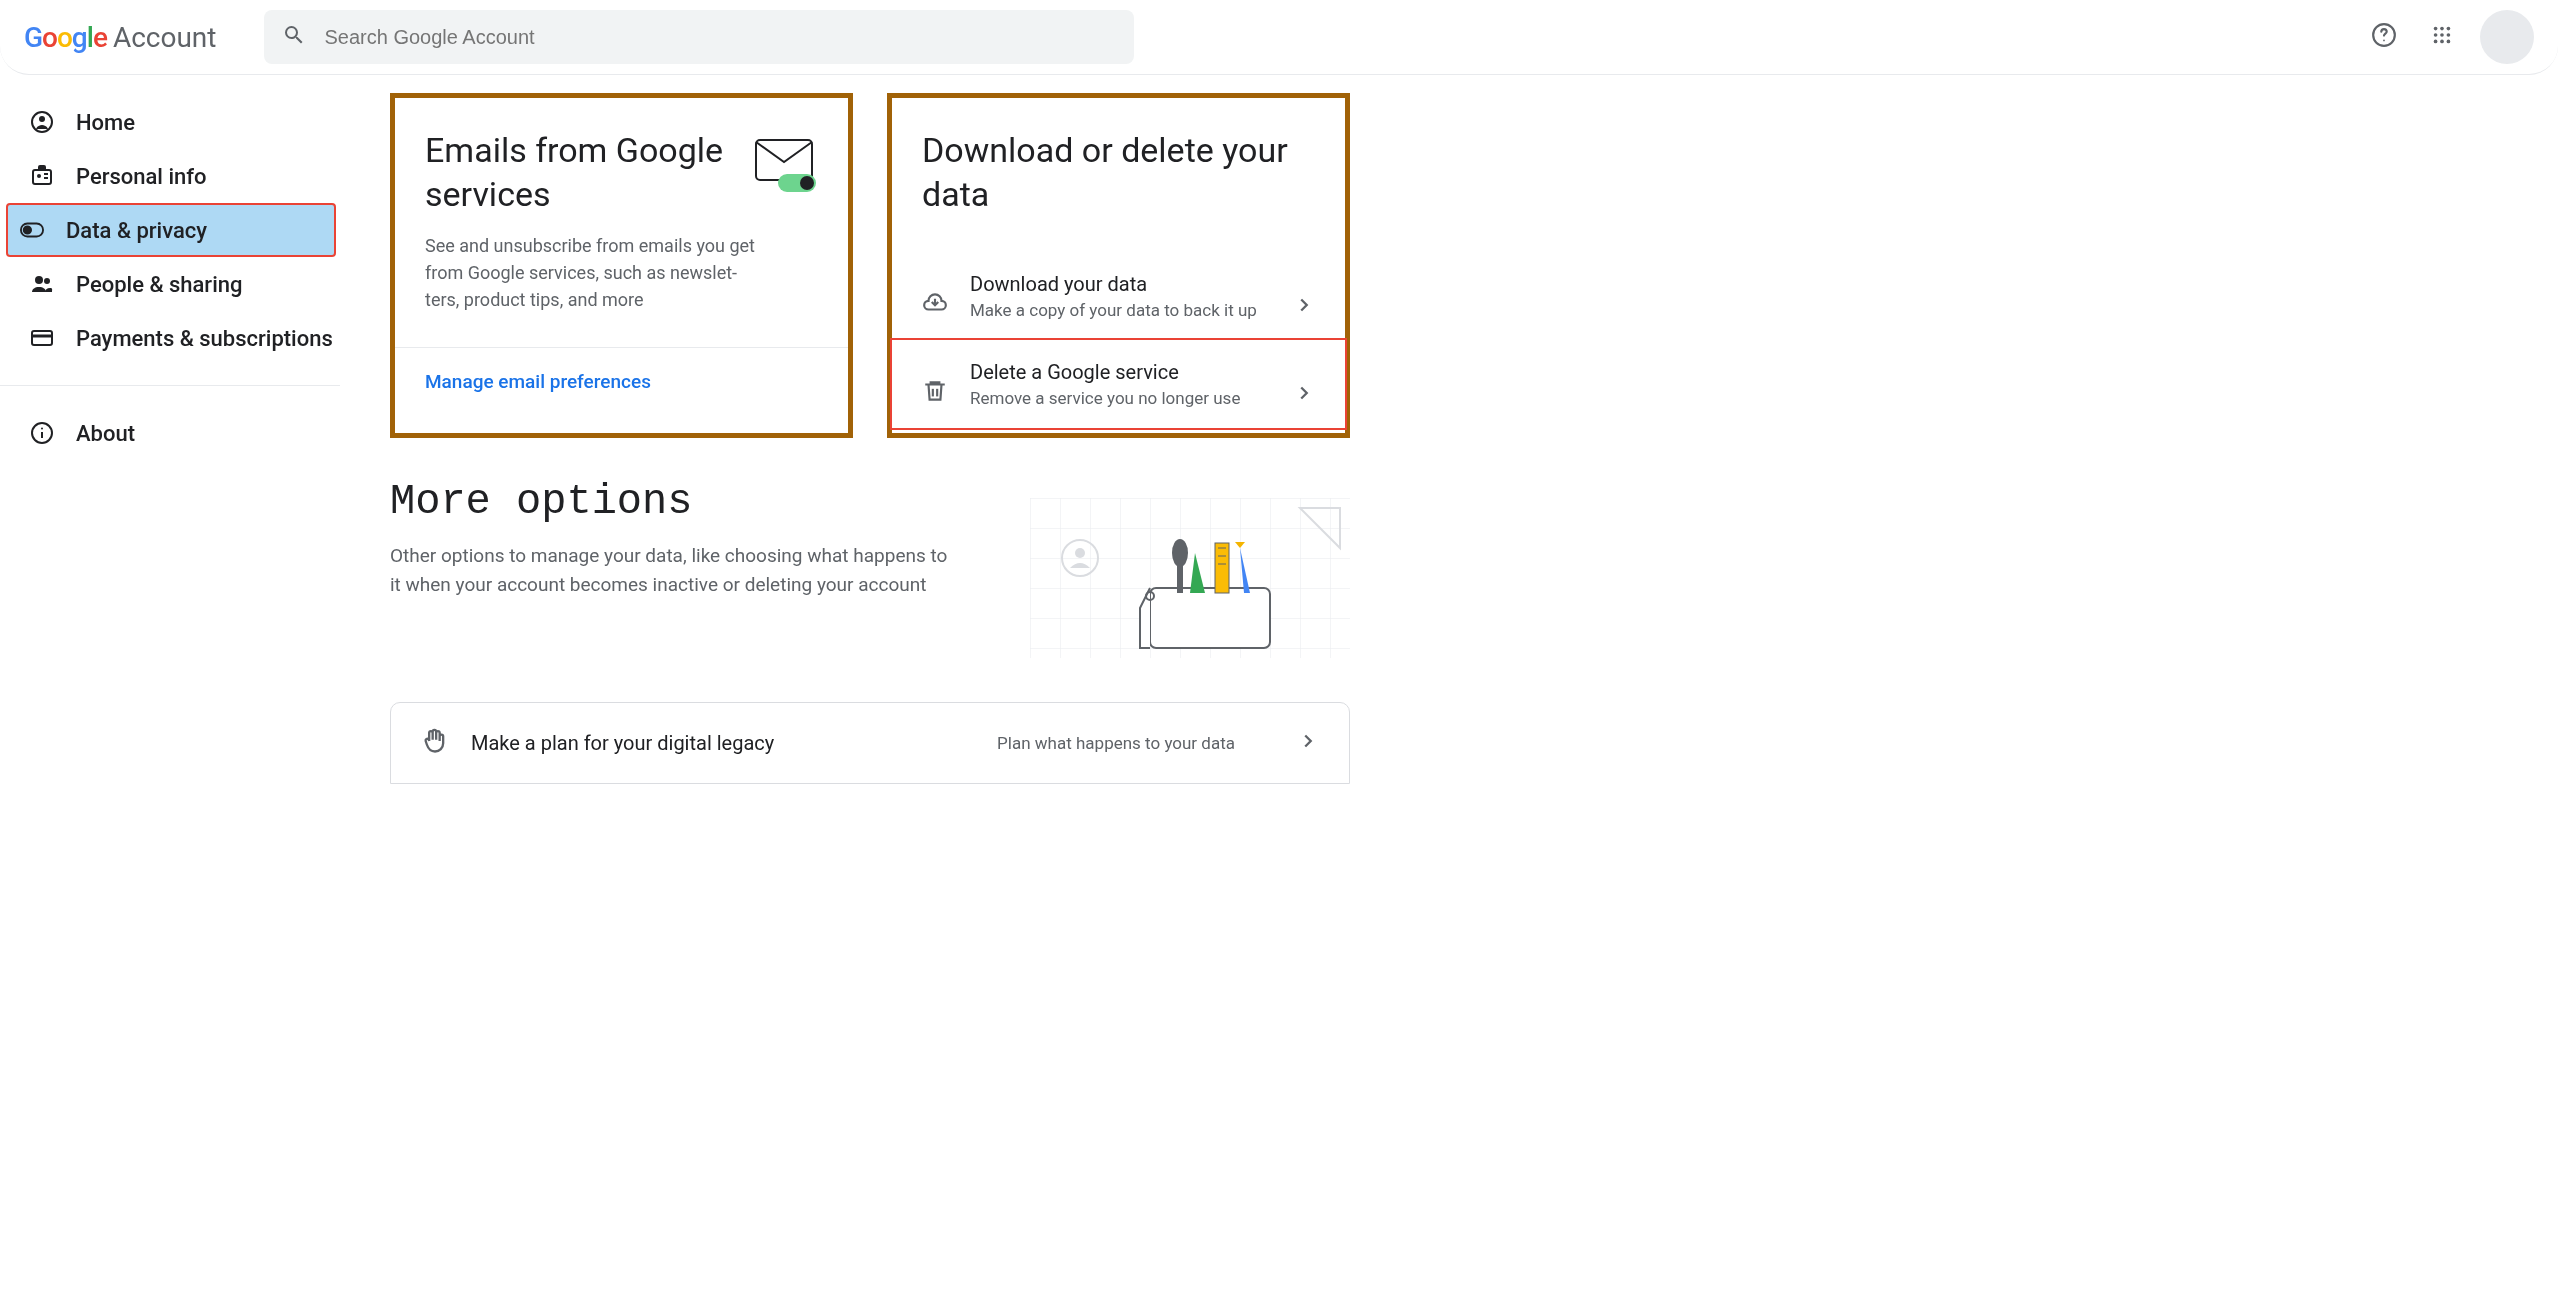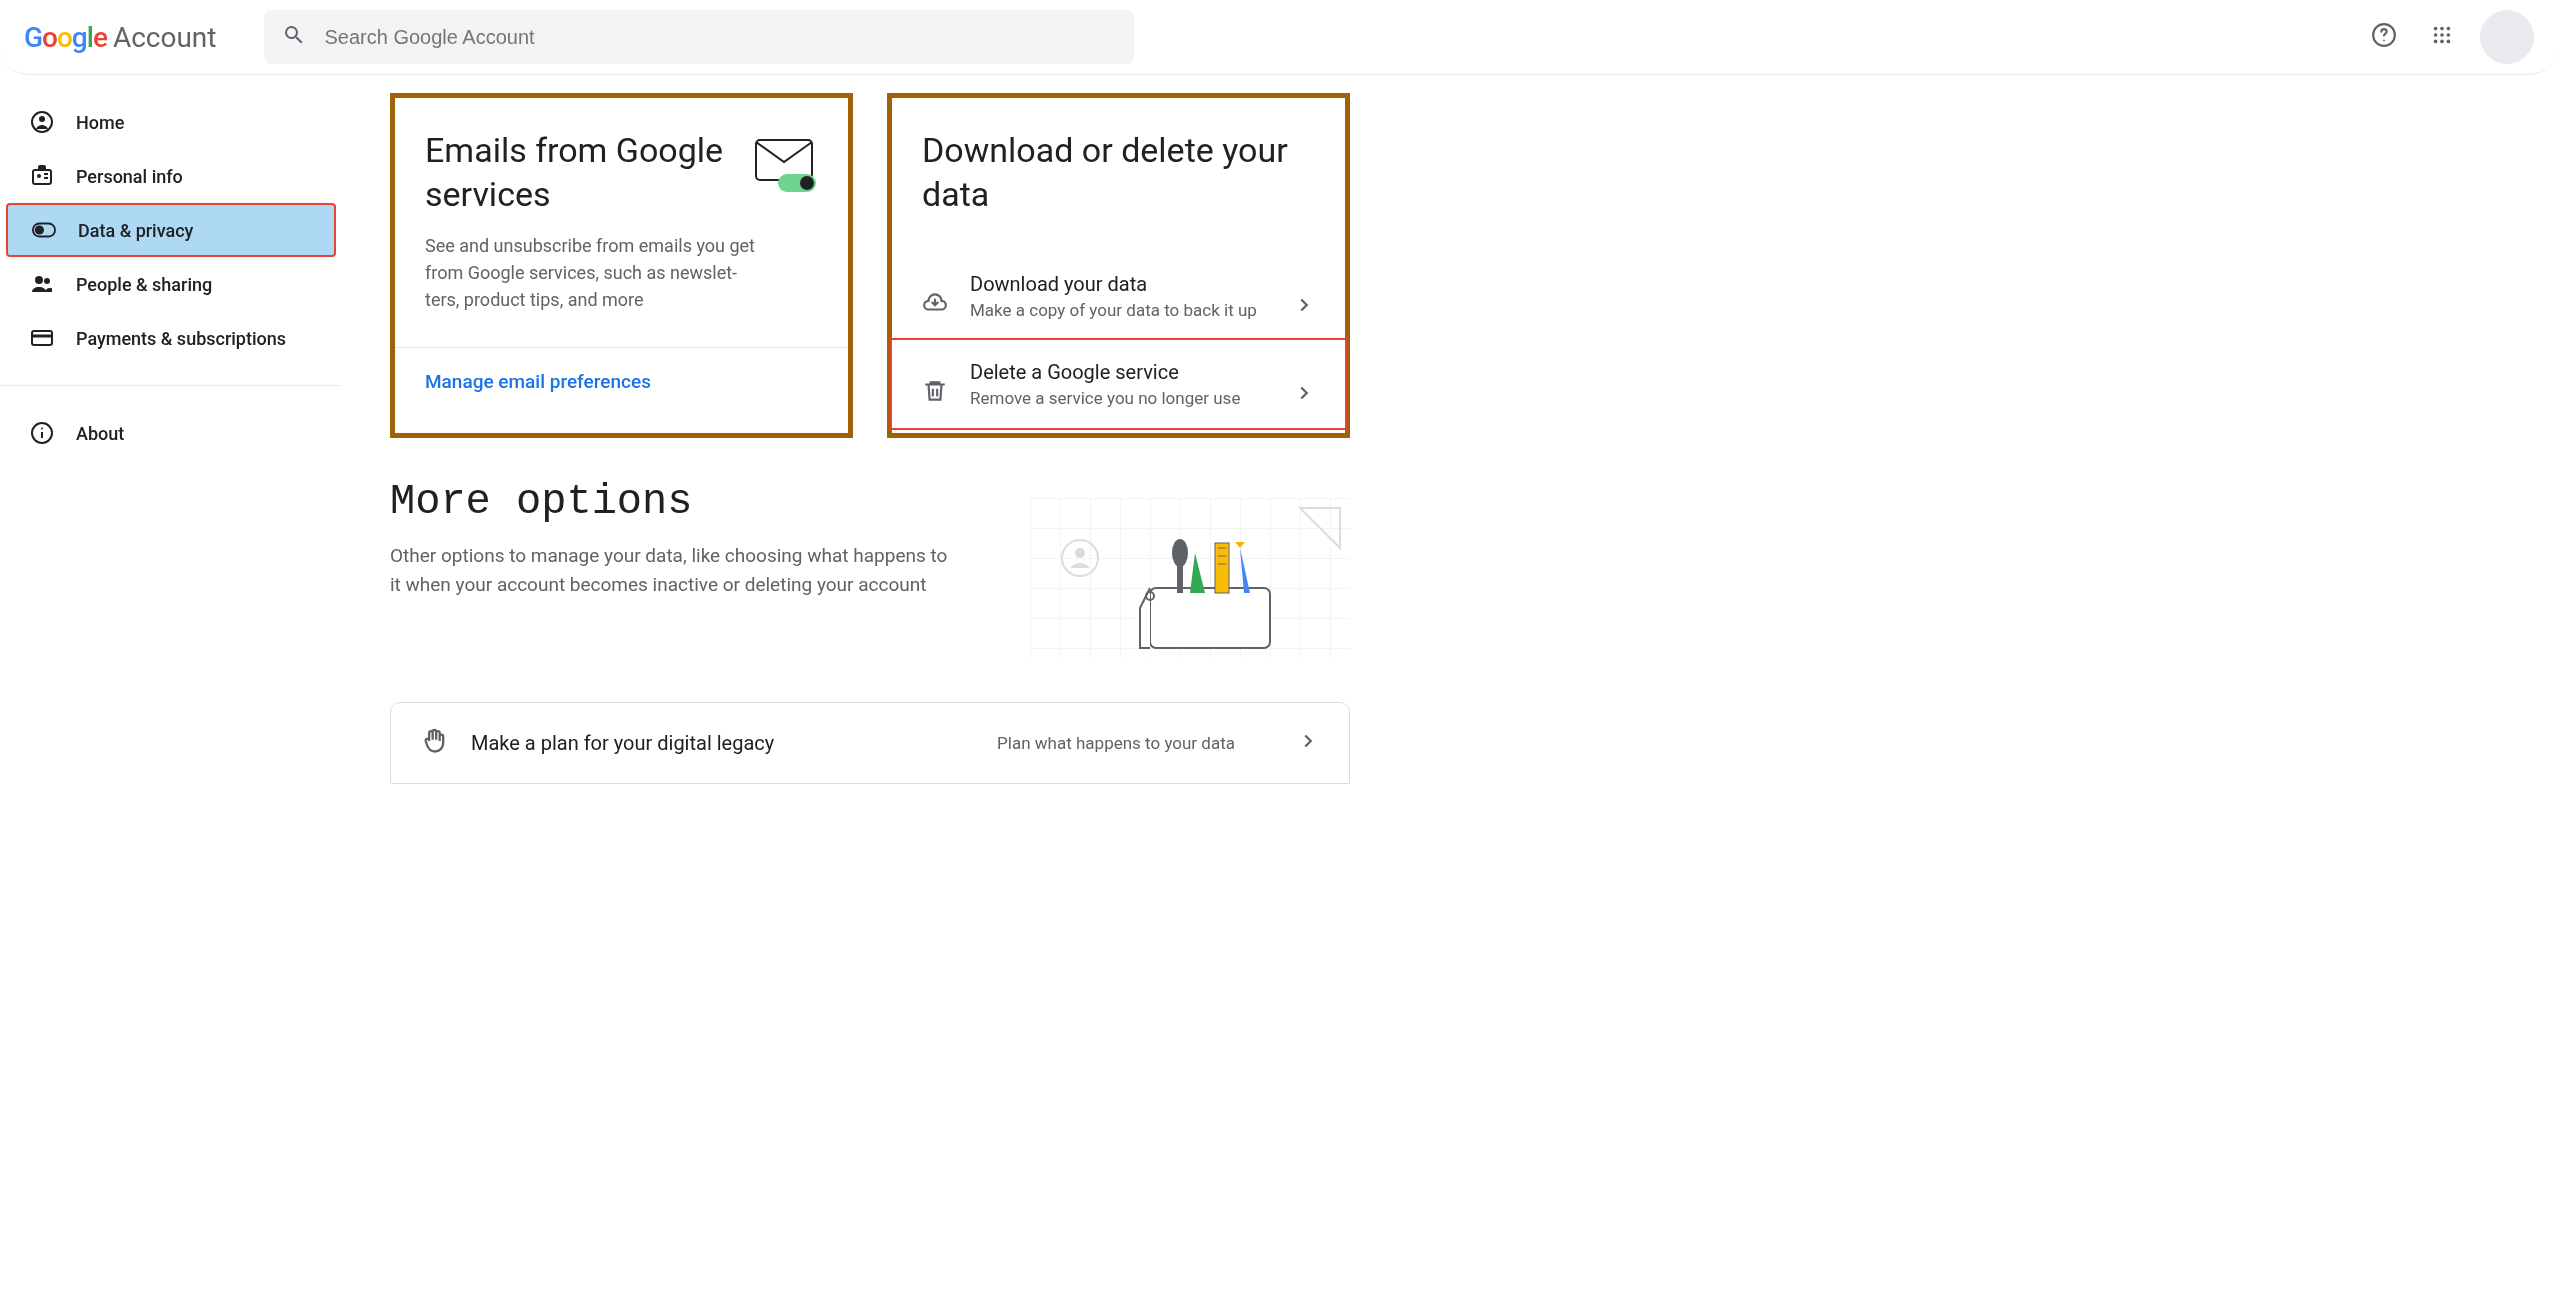--- a/index.html
+++ b/index.html
@@ -80,30 +80,30 @@
     padding-top: 20px;
   }
   .nav-item {
     display: flex;
     align-items: center;
     gap: 22px;
     height: 54px;
     padding-left: 30px;
     border-radius: 0 28px 28px 0;
     cursor: pointer;
-    font-size: 18px;
+    font-size: 22px;
     font-weight: 500;
     color: #202124;
   }
   .nav-item.active {
     background: #aed9f4;
     border: 2px solid #ea4335;
     border-radius: 4px;
     margin: 0 4px 0 6px;
-    padding-left: 24px;
+    padding-left: 12px;
   }
   .nav-icon { width:24px; height:24px; flex-shrink:0; display:flex; align-items:center; justify-content:center; }
   .divider {
     border-top: 1px solid #e8eaed;
     margin: 20px 0;
   }
   .main {
     flex: 1;
     padding: 18px 50px;
     max-width: 1060px;

